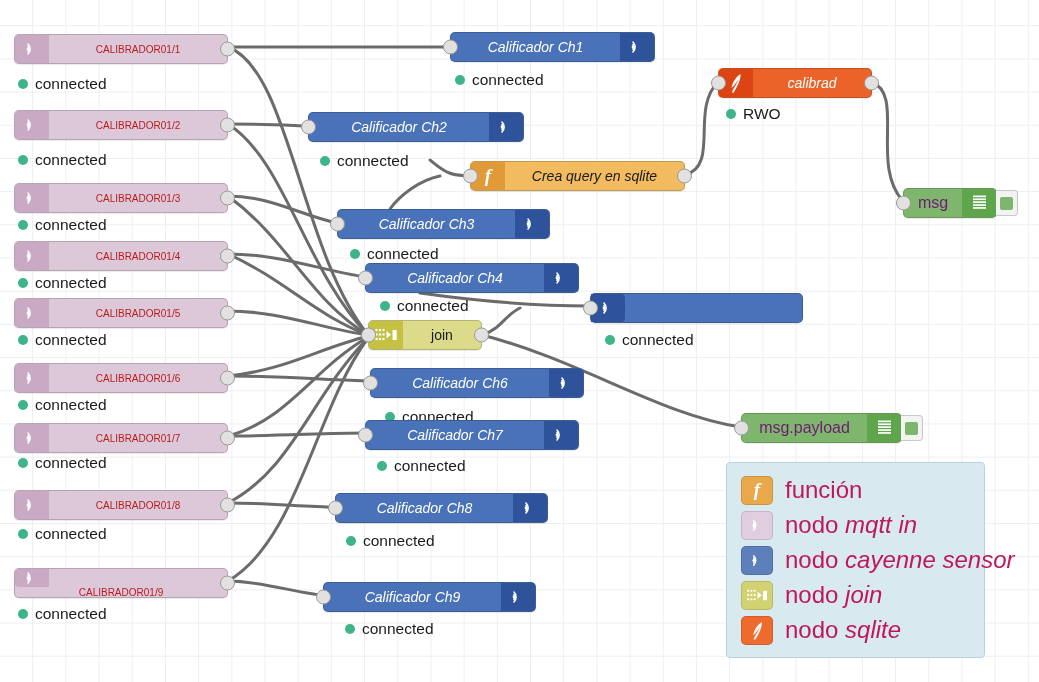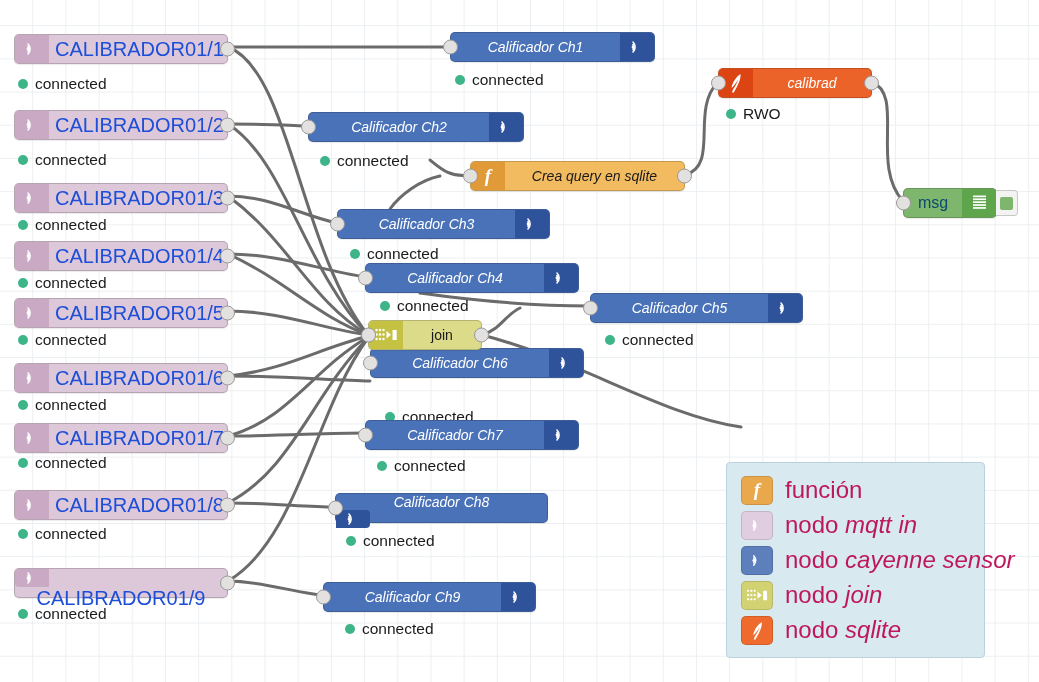--- a/index.html
+++ b/index.html
@@ -74,21 +74,21 @@
     top: 50%;
     transform: translateY(-50%);
     z-index: 5;
   }
   .port.in  { left: -8px; }
   .port.out { right: -8px; }
 
   
   .n-mqtt { background: #ddc8da; }
   .n-mqtt .icon-box { background: #c9a9c4; }
-  .n-mqtt .label { color: #1d4ed8; font-style: normal; font-size: 20px;}
+  .n-mqtt .label { color: #b91c1c; font-style: normal; font-size: 10px;}
 
   
   .n-cayenne { background: #4a72b8; }
   .n-cayenne .icon-box { background: #2f539b; }
   .n-cayenne .label { color: #ffffff; font-style: italic; }
 
   
   .n-func { background: #f2bb60; }
   .n-func .icon-box { background: #e09a38; }
   .n-func .label { color: #1a1a1a; font-style: italic; }
@@ -99,21 +99,21 @@
   .n-join .label { color: #1a1a1a; font-style: normal; }
 
   
   .n-sqlite { background: #ec632a; }
   .n-sqlite .icon-box { background: #dd4413; }
   .n-sqlite .label { color: #ffffff; font-style: italic; }
 
   
   .n-debug { background: #7fb66d; }
   .n-debug .icon-box { background: #5ea54b; }
-  .n-debug .label { color: #0c4a6e; font-style: normal; font-size: 16px; }
+  .n-debug .label { color: #701a75; font-style: normal; font-size: 16px; }
   .debug-btn {
     position: absolute;
     right: -22px; top: 50%;
     transform: translateY(-50%);
     width: 22px; height: 26px;
     background: #f3f3f3;
     border: 1px solid #c8c8c8;
     border-left: none;
     border-radius: 0 4px 4px 0;
     display: flex; align-items: center; justify-content: center;
@@ -470,37 +470,36 @@
         </svg>
     </div>
   </div>
   <div class="status" style="left:380px; top:297px;">
     <span class="dot"></span>
     <span>connected</span>
   </div>
 
   <div class="node n-cayenne" style="left:590px; top:293px; width:213px;">
     <div class="port in"></div>
-    <div class="label">Calificador Ch5</div>
     <div class="icon-box right">
       <svg class="ico" width="18" height="18" viewBox="0 0 18 18">
           <g fill="none" stroke="#fff" stroke-width="1.6" stroke-linecap="round">
             <path d="M5 4 A7 7 0 0 1 5 14"></path>
             <path d="M5 6.5 A4.6 4.6 0 0 1 5 11.5"></path>
           </g>
           <circle cx="5" cy="9" r="1.4" fill="#fff"></circle>
         </svg>
     </div>
   </div>
   <div class="status" style="left:605px; top:331px;">
     <span class="dot"></span>
     <span>connected</span>
   </div>
 
-  <div class="node n-cayenne" style="left:370px; top:348px; width:214px;">
+  <div class="node n-cayenne" style="left:370px; top:368px; width:214px;">
     <div class="port in"></div>
     <div class="label">Calificador Ch6</div>
     <div class="icon-box right">
       <svg class="ico" width="18" height="18" viewBox="0 0 18 18">
           <g fill="none" stroke="#fff" stroke-width="1.6" stroke-linecap="round">
             <path d="M5 4 A7 7 0 0 1 5 14"></path>
             <path d="M5 6.5 A4.6 4.6 0 0 1 5 11.5"></path>
           </g>
           <circle cx="5" cy="9" r="1.4" fill="#fff"></circle>
         </svg>
@@ -522,21 +521,21 @@
           </g>
           <circle cx="5" cy="9" r="1.4" fill="#fff"></circle>
         </svg>
     </div>
   </div>
   <div class="status" style="left:377px; top:457px;">
     <span class="dot"></span>
     <span>connected</span>
   </div>
 
-  <div class="node n-cayenne" style="left:335px; top:493px; width:213px;flex-direction:column;">
+  <div class="node n-cayenne" style="left:335px; top:493px; width:213px;">
     <div class="port in"></div>
     <div class="label">Calificador Ch8</div>
     <div class="icon-box right">
       <svg class="ico" width="18" height="18" viewBox="0 0 18 18">
           <g fill="none" stroke="#fff" stroke-width="1.6" stroke-linecap="round">
             <path d="M5 4 A7 7 0 0 1 5 14"></path>
             <path d="M5 6.5 A4.6 4.6 0 0 1 5 11.5"></path>
           </g>
           <circle cx="5" cy="9" r="1.4" fill="#fff"></circle>
         </svg>
@@ -626,20 +625,38 @@
             <rect x="2" y="10.2" width="13" height="1.7"></rect>
         <rect x="2" y="13.1" width="13" height="1.7"></rect>
       </g>
         </svg>
     </div>
     <div class="debug-btn">
         <i></i>
       </div>
   </div>
 
+  <div class="node n-debug" style="left:741px; top:413px; width:161px;">
+    <div class="port in"></div>
+    <div class="label">msg.payload</div>
+    <div class="icon-box right">
+      <svg class="ico" width="17" height="18" viewBox="0 0 17 18">
+          <g fill="#fff">
+        <rect x="2" y="1.5" width="13" height="1.7"></rect>
+            <rect x="2" y="4.4" width="13" height="1.7"></rect>
+        <rect x="2" y="7.3" width="13" height="1.7"></rect>
+            <rect x="2" y="10.2" width="13" height="1.7"></rect>
+        <rect x="2" y="13.1" width="13" height="1.7"></rect>
+      </g>
+        </svg>
+    </div>
+    <div class="debug-btn">
+        <i></i>
+      </div>
+  </div>
 
   <div id="legend">
 
     <div class="legend-row">
       <span class="legend-chip chip-func">
         <svg class="ico" width="16" height="20" viewBox="0 0 16 20">
             <text x="8" y="16" text-anchor="middle" font-family="'Liberation Serif',serif" font-style="italic" font-weight="bold" font-size="19" fill="#fff">f</text>
           </svg>
       </span>
       <span class="legend-text">función</span>

